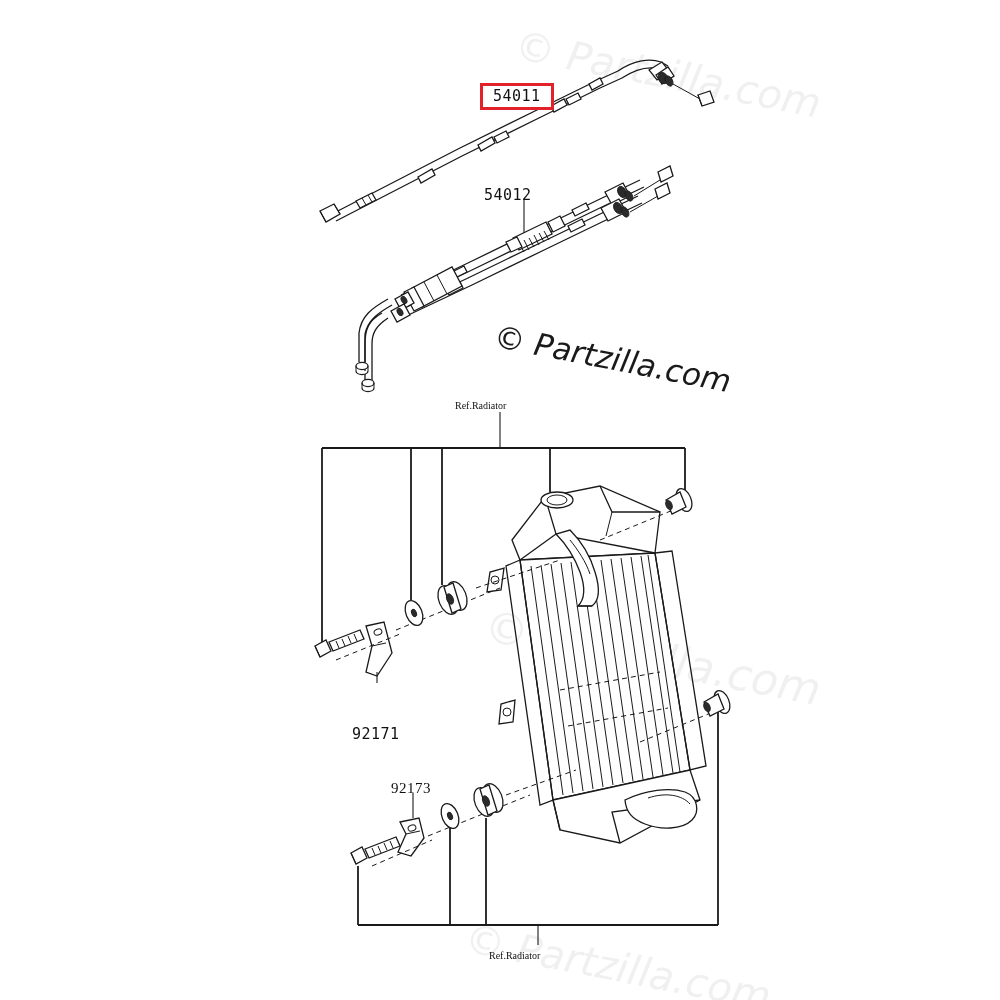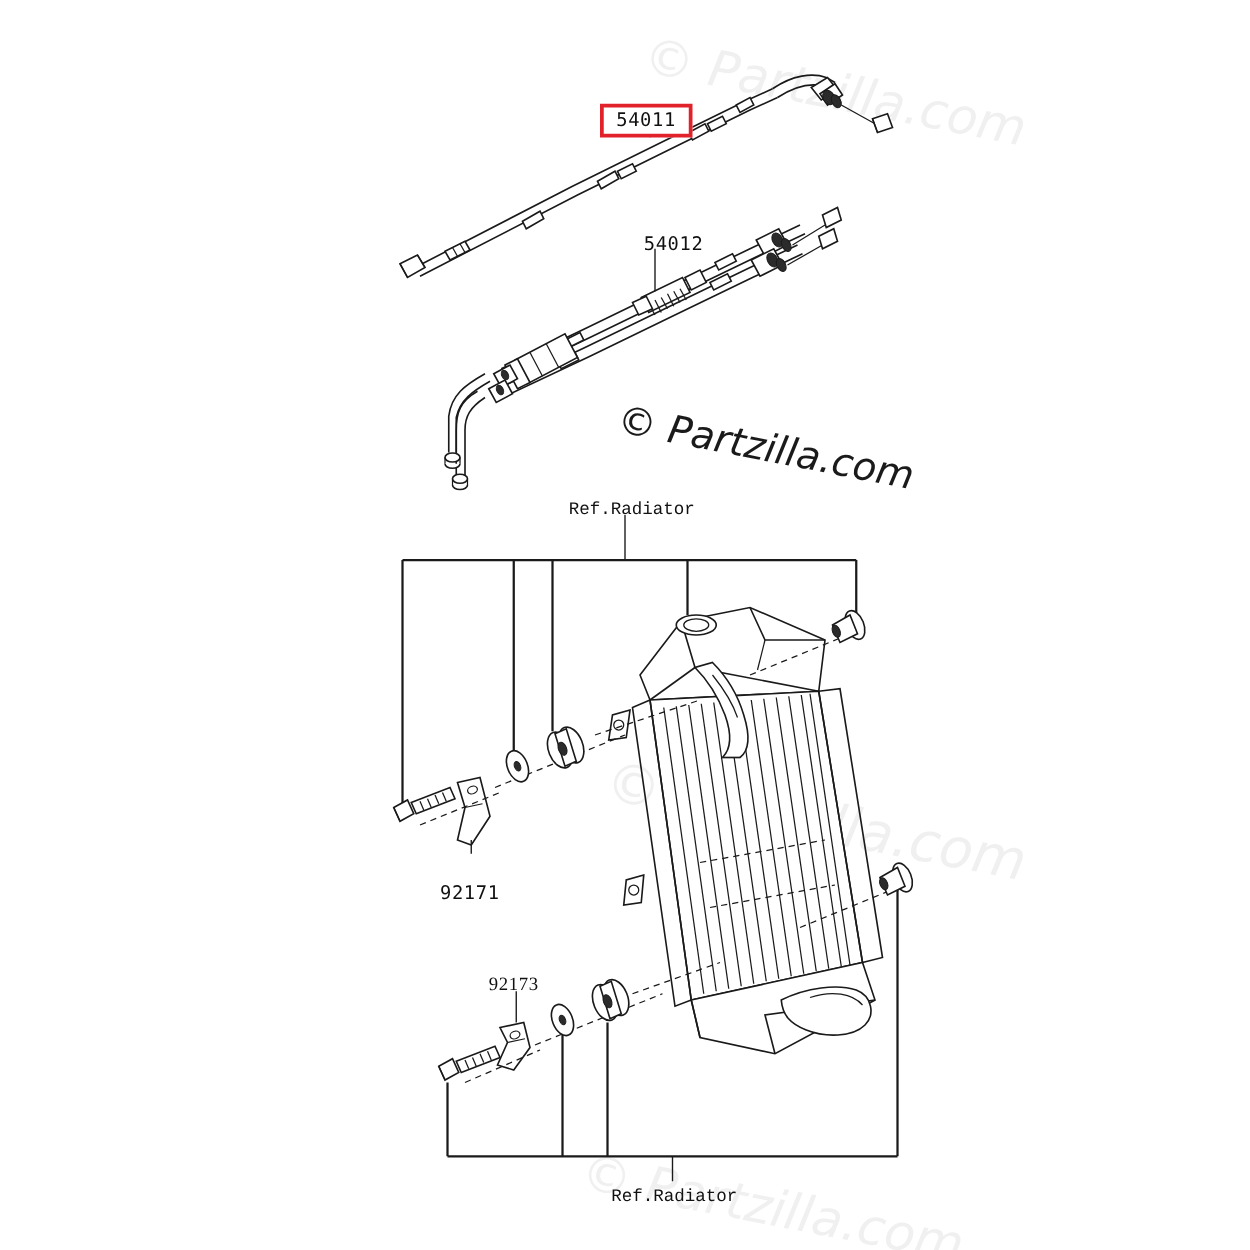--- a/index.html
+++ b/index.html
@@ -35,22 +35,22 @@
   }
   .callout.boxed {
     border: 3px solid #e2222b;
     background: #ffffff;
     padding: 1px 10px 2px 10px;
     line-height: 18px;
     margin-top: 24px;
   }
   .ref-label {
     position: absolute;
-    font-family: Liberation Mono, monospace;
-    font-size: 14px;
+    font-family: Liberation Serif, serif;
+    font-size: 10px;
     color: #111111;
     white-space: nowrap;
   }
   
   .wm-main {
     position: absolute;
     left: 498px;
     top: 318px;
     font-family: "DejaVu Sans", sans-serif;
     font-style: italic;
@@ -369,23 +369,23 @@
       <path class="lnH" d="M 358 925 L 358 866"></path>
       <path class="lnH" d="M 450 925 L 450 828"></path>
       <path class="lnH" d="M 486 925 L 486 818"></path>
       <path class="lnH" d="M 718 925 L 718 712"></path>
       <path class="lead" d="M 538 925 L 538 945"></path>
     </g>
   </svg>
 
   <div class="callout boxed" style="left:480px; top:59px;">54011</div>
 
-  <div class="callout" style="left:515px; top:186px;">54012</div>
-
-  <div class="callout" style="left:352px; top:705px;">92171</div>
+  <div class="callout" style="left:484px; top:186px;">54012</div>
+
+  <div class="callout" style="left:352px; top:725px;">92171</div>
 
   <div class="callout" style="left:391px; top:780px;font-family:Liberation Serif, serif;">92173</div>
 
   <div class="ref-label" style="left:455px; top:400px;">Ref.Radiator</div>
 
   <div class="ref-label" style="left:489px; top:950px;">Ref.Radiator</div>
 
   <div class="wm-main">© Partzilla.com</div>
 
 </div>

